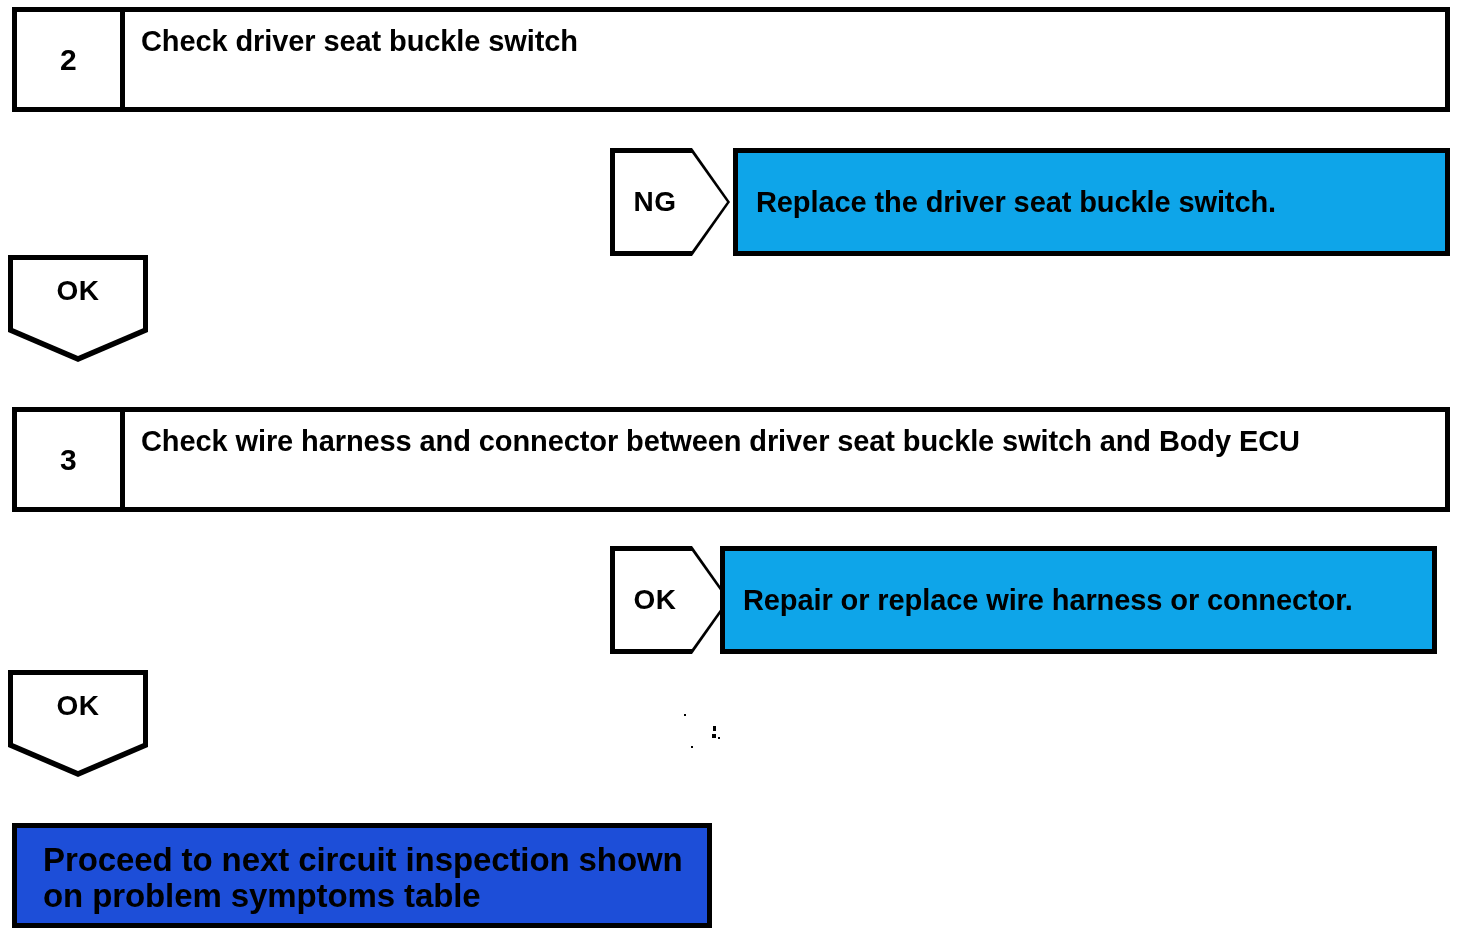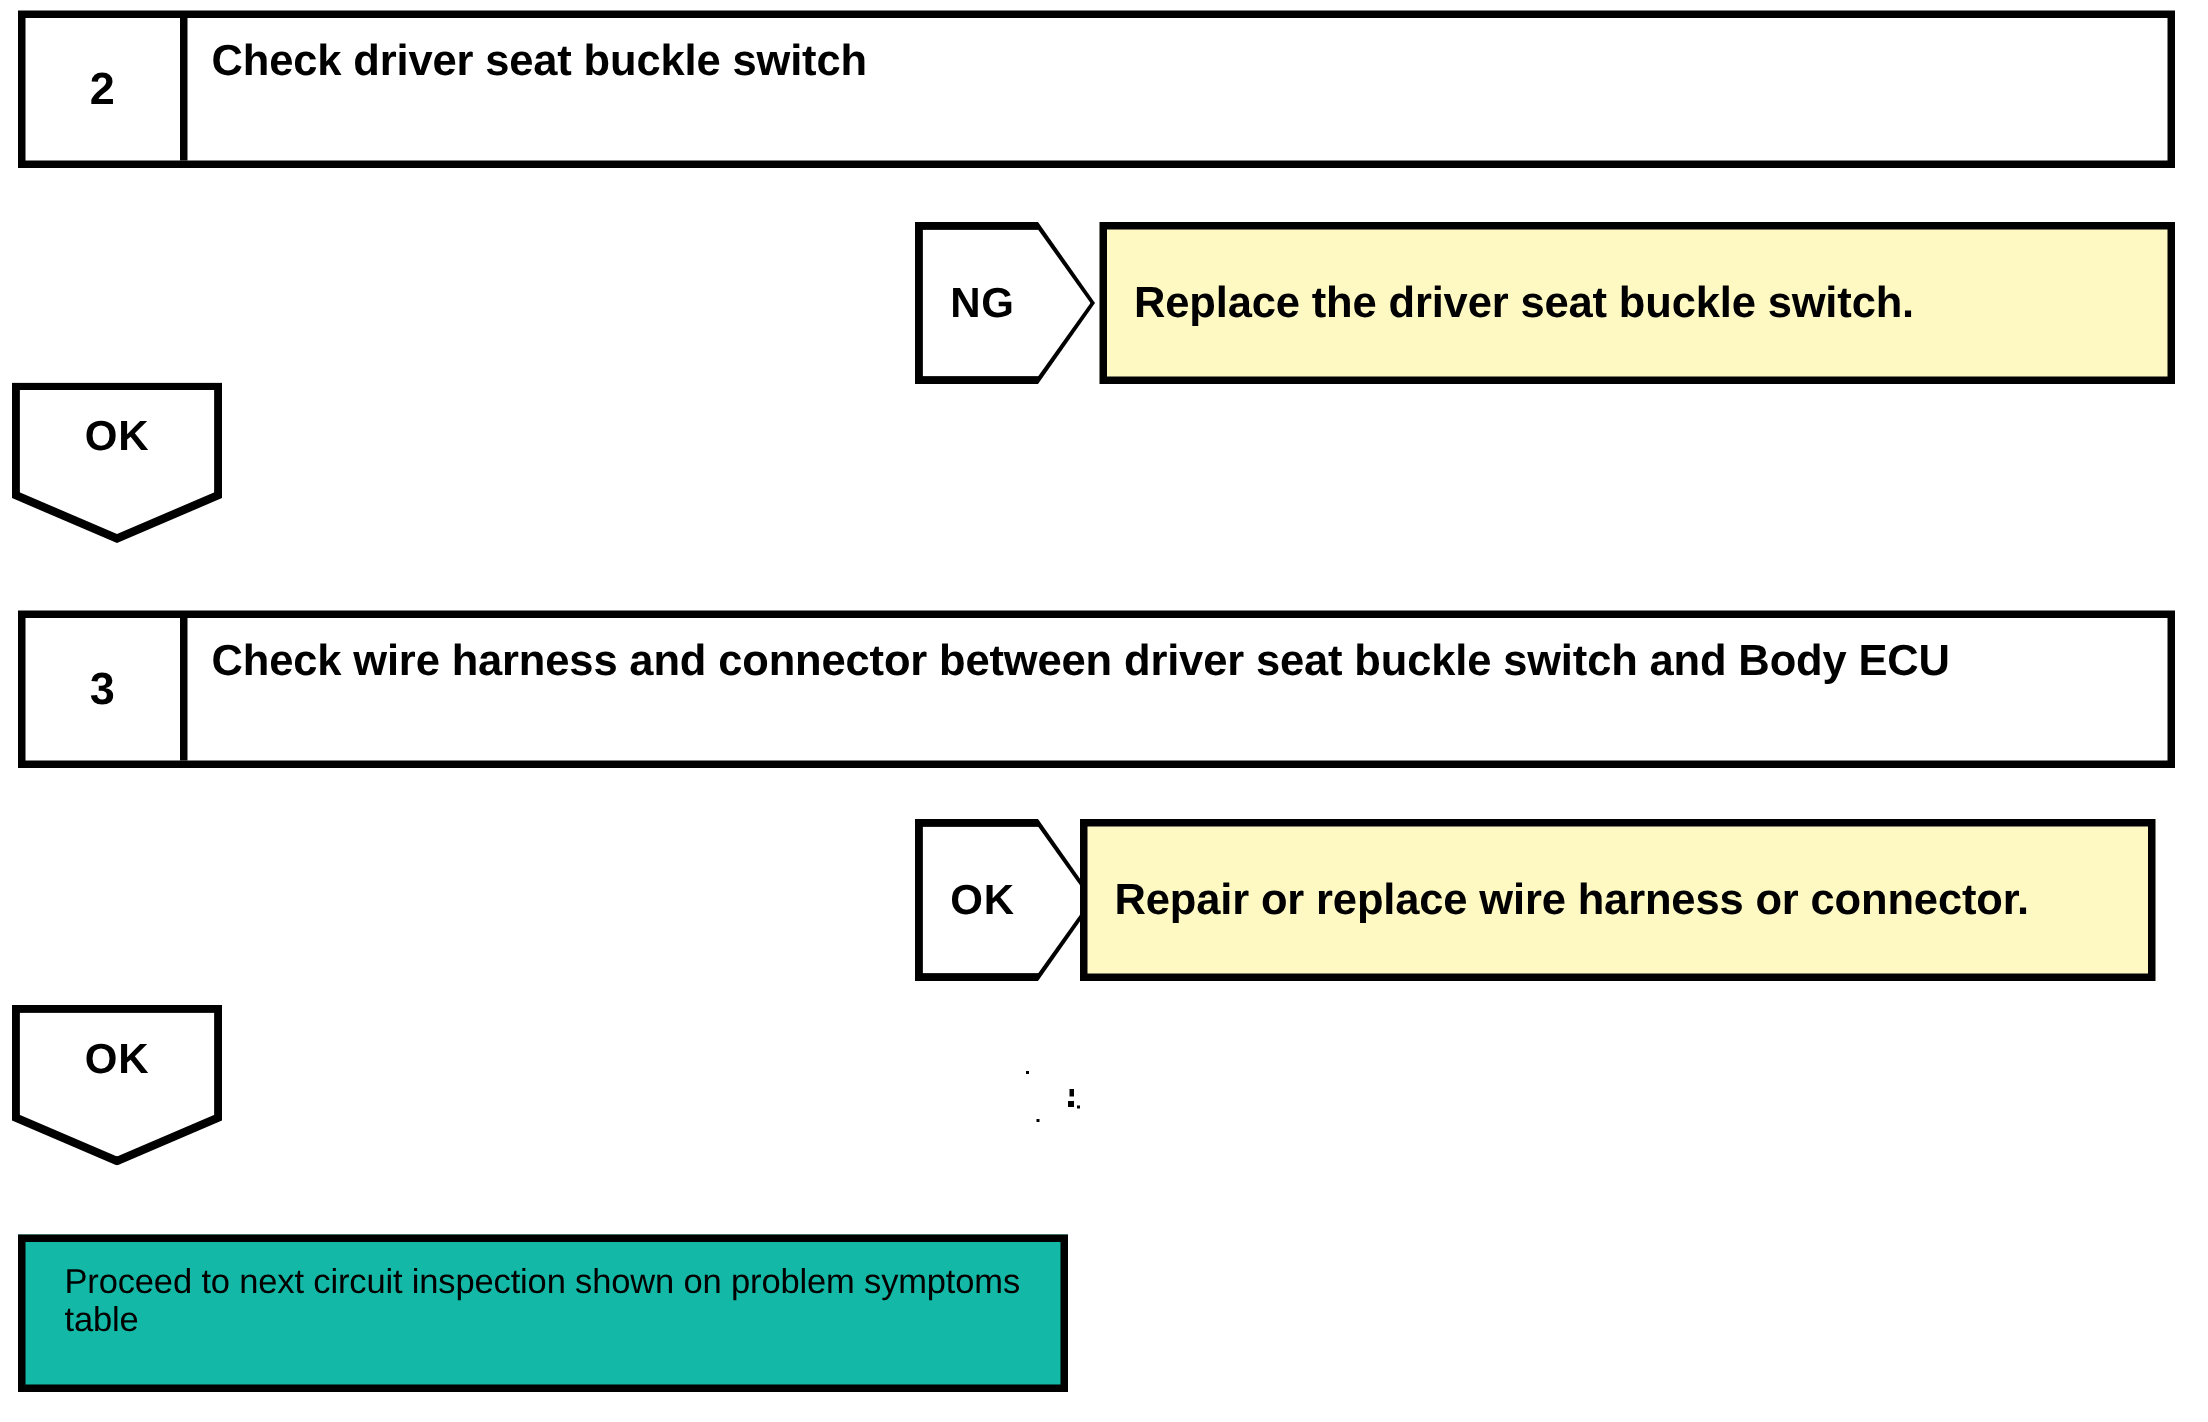--- a/index.html
+++ b/index.html
@@ -89,21 +89,21 @@
     position: relative;
     z-index: 2;
     padding-right: 30px;
   }
   .branch-result {
     position: absolute;
     top: 0;
     box-sizing: border-box;
     height: 108px;
     border: 5px solid #000;
-    background: #fef9c3;
+    background: #0ea5e9;
     display: flex;
     align-items: center;
     padding-left: 18px;
     font-size: 29px;
     font-weight: bold;
     letter-spacing: -0.1px;
   }
 
   
   .down-arrow {
@@ -134,24 +134,24 @@
     font-size: 28px;
     font-weight: bold;
     letter-spacing: 0.5px;
   }
 
   
   .end-box {
     position: absolute;
     box-sizing: border-box;
     border: 5px solid #000;
-    background: #14b8a6;
+    background: #1d4ed8;
     padding: 14px 0 0 26px;
-    font-size: 23px;
-    font-weight: normal;
+    font-size: 33px;
+    font-weight: bold;
     line-height: 1.1;
     letter-spacing: -0.1px;
     white-space: pre-line;
   }
 
   
   .speck {
     position: absolute;
     background: #000;
   }

